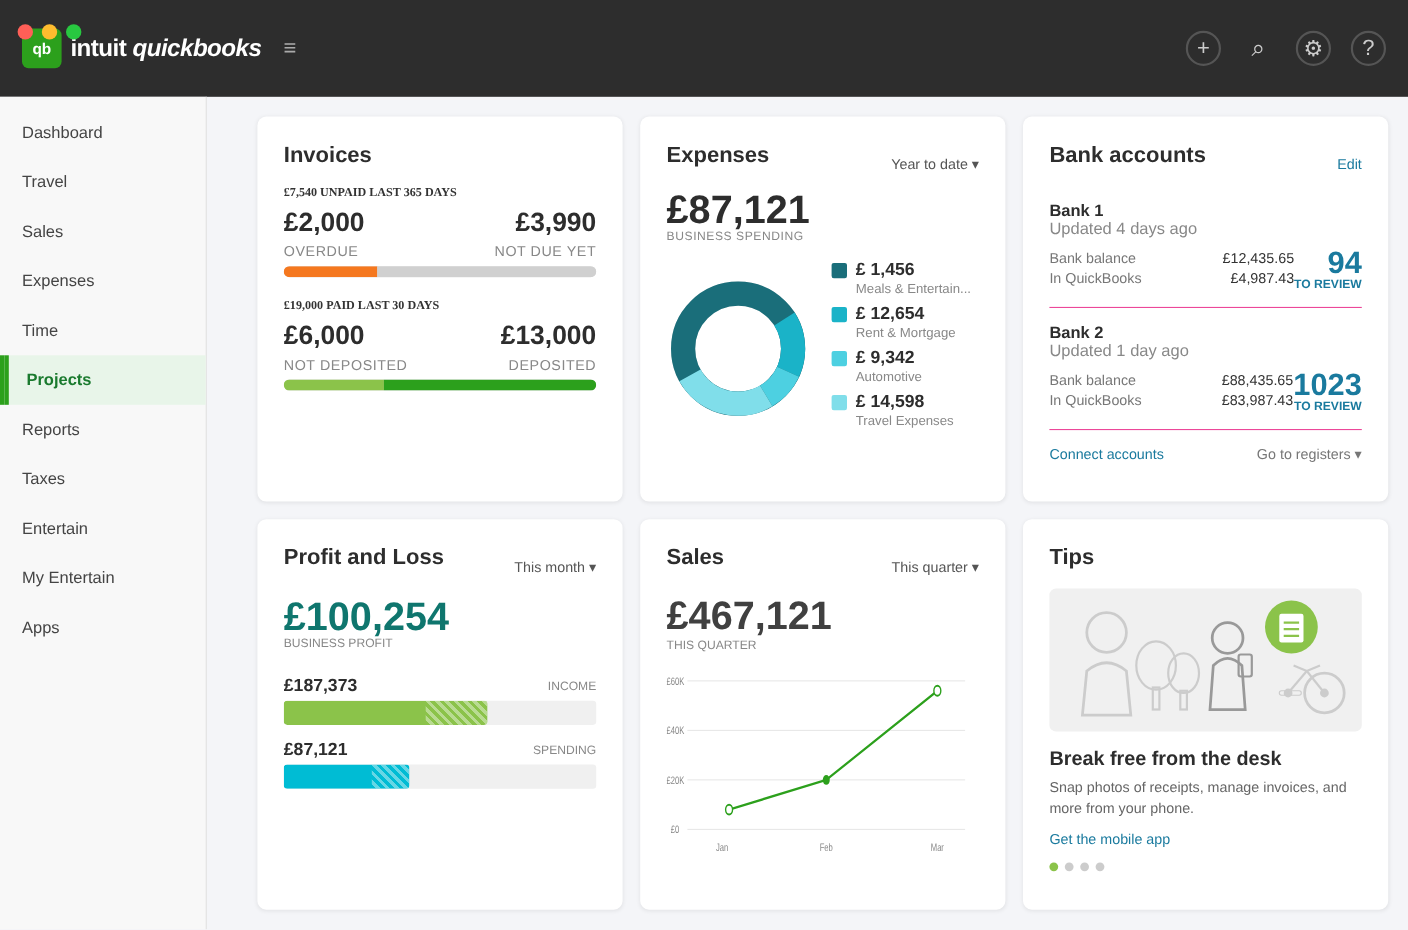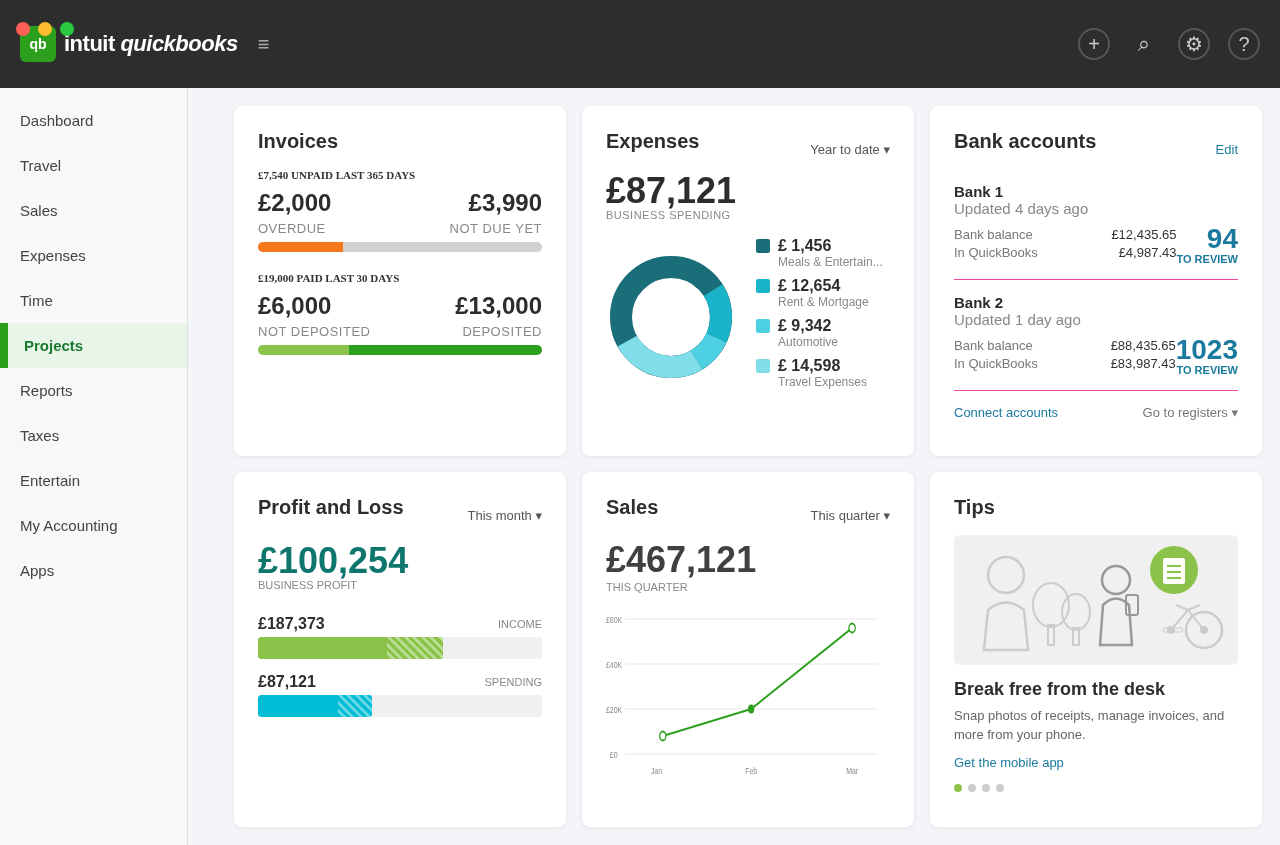--- a/index.html
+++ b/index.html
@@ -148,21 +148,21 @@
   <div class="sidebar">
     <div class="sidebar-item"><span>Dashboard</span></div>
     <div class="sidebar-item"><span>Travel</span></div>
     <div class="sidebar-item"><span>Sales</span></div>
     <div class="sidebar-item"><span>Expenses</span></div>
     <div class="sidebar-item"><span>Time</span></div>
     <div class="sidebar-item active"><span>Projects</span></div>
     <div class="sidebar-item"><span>Reports</span></div>
     <div class="sidebar-item"><span>Taxes</span></div>
     <div class="sidebar-item"><span>Entertain</span></div>
-    <div class="sidebar-item"><span>My Accounting</span></div>
+    <div class="sidebar-item"><span>My Entertain</span></div>
     <div class="sidebar-item"><span>Apps</span></div>
   </div>
 
   <div class="main-content">
 
     <div class="card">
       <div class="card-title">Invoices</div>
       <div class="unpaid-label">
         <span style="font-weight:700;color:#333;">£7,540</span>
         <span>UNPAID</span>

